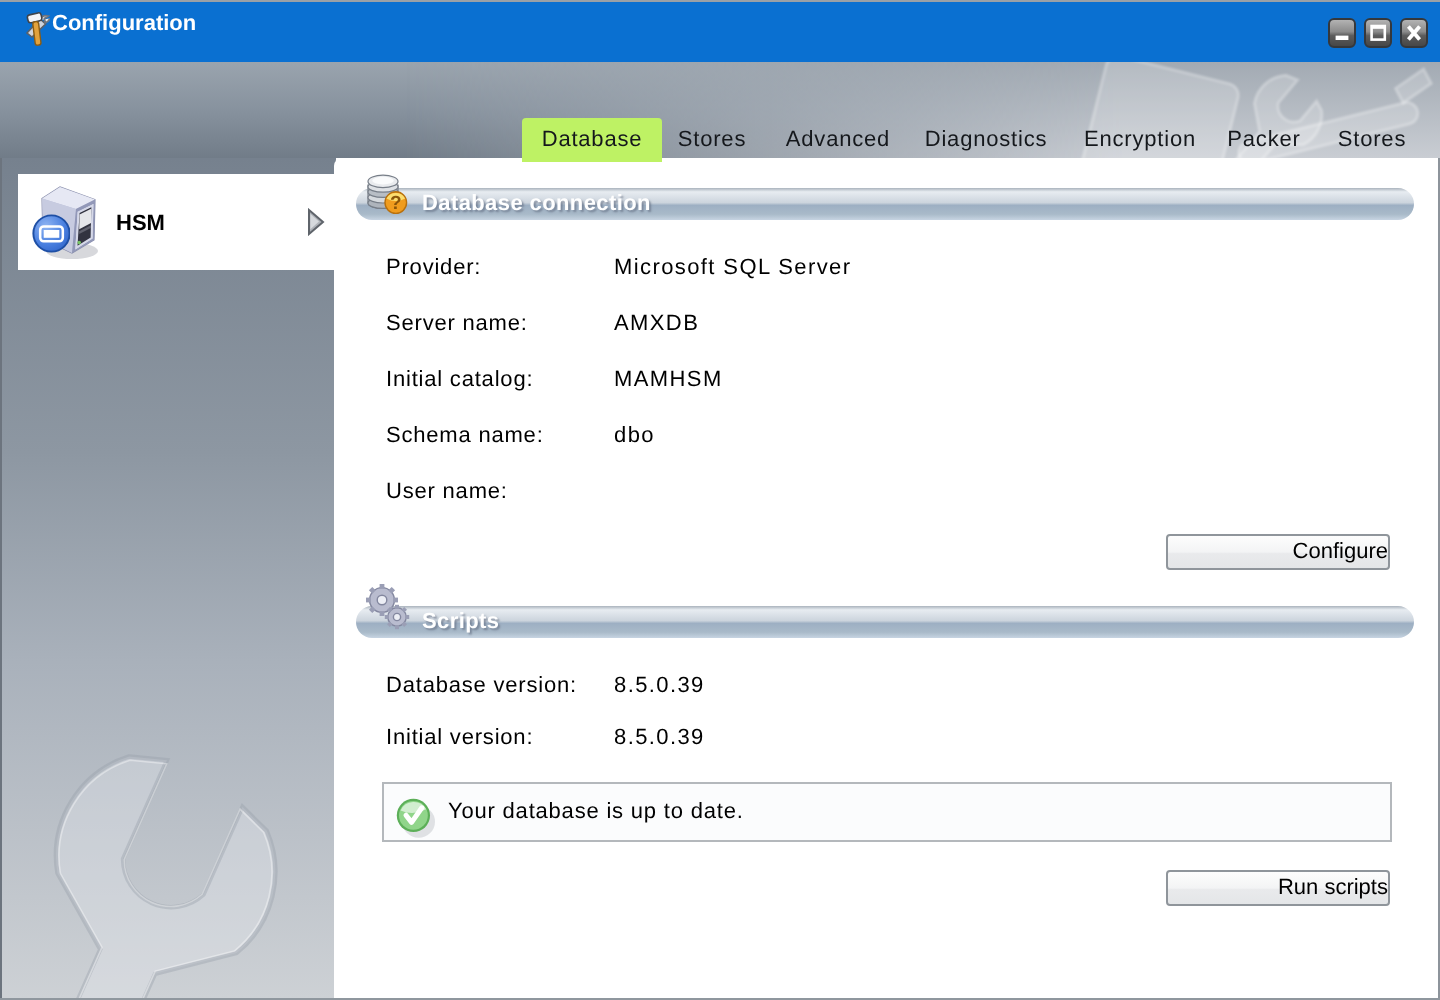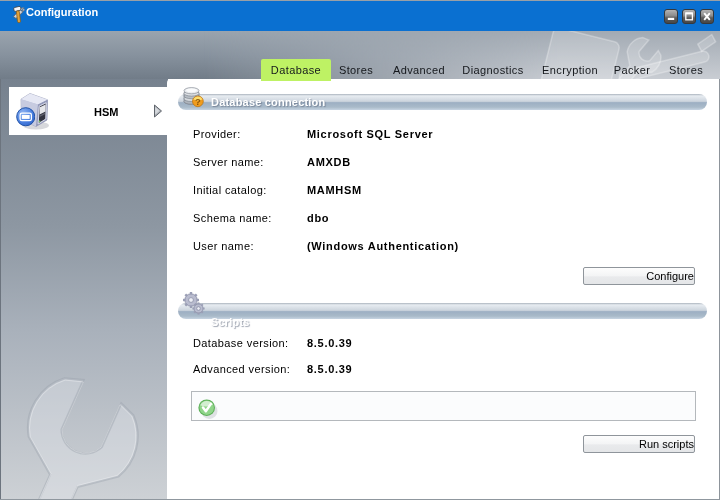--- a/index.html
+++ b/index.html
@@ -22,29 +22,29 @@
           mask-image:linear-gradient(to right,transparent 28%,#000 78%);}
   #cfg-title{left:21px;top:39px;font-size:21px;color:#f2f4f6;text-shadow:1px 1px 2px rgba(50,56,66,0.85);letter-spacing:0.2px;}
   .tab{top:62.6px;font-size:11px;color:#15181c;letter-spacing:0.4px;transform:translateX(-50%);text-align:right;}
   #activetab{left:261px;top:58px;width:70px;height:22px;background:#bef264;border-radius:2px 2px 0 0;}
   #activetab span{position:absolute;left:0;top:4.6px;width:70px;text-align:center;font-size:11px;color:#15181c;letter-spacing:0.4px;}
   
   #sidebar{left:0;top:78px;width:168px;height:420px;
            background:linear-gradient(to bottom,#76818e 0%,#8d97a2 35%,#a9b1bb 60%,#c2c7cd 88%,#cdd1d5 100%);
            border-left:1px solid #6c747e;box-sizing:border-box;}
   #hsmbox{left:9px;top:86px;width:159px;height:48px;background:#fff;}
-  #hsm-label{left:58px;top:104.5px;font-size:11px;font-weight:bold;color:#000;margin-left:36px;}
+  #hsm-label{left:58px;top:104.5px;font-size:11px;font-weight:bold;color:#000;}
   
   #panel{left:167px;top:78px;width:553px;height:420px;background:#fff;border-radius:4px 0 0 0;
          border-right:1px solid #8d949b;box-sizing:border-box;}
   .gbar{left:178px;width:529px;height:16px;border-radius:8px;
         background:linear-gradient(to bottom,#aab3bd 0%,#e7ecf1 12%,#ccd4dd 46%,#9dafc3 54%,#a9bac9 82%,#c7d4e2 100%);}
   .gbar-text{font-size:11px;font-weight:bold;color:#fff;text-shadow:1px 1px 1px rgba(95,105,125,0.6);letter-spacing:0.2px;}
   .lbl{font-size:11px;color:#000;letter-spacing:0.4px;}
-  .val{font-size:11px;font-weight:bold;color:#000;letter-spacing:0.7px;}
+  .val{font-size:11px;font-weight:normal;color:#000;letter-spacing:0.7px;}
   .btn{left:583px;width:112px;height:18px;border:1px solid #8f959b;border-radius:2px;box-sizing:border-box;
        background:linear-gradient(to bottom,#fdfdfd 0%,#f3f4f5 50%,#e9eaec 55%,#e4e6e8 100%);
        text-align:right;font-size:11px;color:#000;line-height:16px;}
   #msgbox{left:191px;top:390px;width:505px;height:30px;border:1px solid #b4b8bc;background:#fbfcfd;box-sizing:border-box;}
 </style>
 </head>
 <body>
 <div id="win">
 
   <div id="titlebar" class="abs"></div>
@@ -159,25 +159,24 @@
 
   <span class="lbl abs" style="left:193px;top:127px">Provider:</span>
   <span class="val abs" style="left:307px;top:127px">Microsoft SQL Server</span>
   <span class="lbl abs" style="left:193px;top:155px">Server name:</span>
   <span class="val abs" style="left:307px;top:155px">AMXDB</span>
   <span class="lbl abs" style="left:193px;top:183px">Initial catalog:</span>
   <span class="val abs" style="left:307px;top:183px">MAMHSM</span>
   <span class="lbl abs" style="left:193px;top:211px">Schema name:</span>
   <span class="val abs" style="left:307px;top:211px">dbo</span>
   <span class="lbl abs" style="left:193px;top:239px">User name:</span>
-  <span class="val abs" style="left:307px;top:239px">(Windows Authentication)</span>
   <div class="btn abs" style="top:266px">Configure</div>
 
   <div class="gbar abs" style="top:302px"></div>
-  <span class="gbar-text abs" style="left:211px;top:315px">Scripts</span>
+  <span class="gbar-text abs" style="left:211px;top:304px">Scripts</span>
 
   <svg class="abs" style="left:181px;top:290px" width="26" height="26" viewBox="0 0 26 26">
     <g fill="#b9bccf" stroke="#83879f" stroke-width="0.7">
       <g>
         <circle cx="10" cy="9" r="6.2"></circle>
         <g stroke="#9a9eb5" stroke-width="2.4">
           <line x1="10" y1="1" x2="10" y2="3.4"></line>
             <line x1="10" y1="14.6" x2="10" y2="17"></line>
           <line x1="2" y1="9" x2="4.4" y2="9"></line>
             <line x1="15.6" y1="9" x2="18" y2="9"></line>
@@ -200,25 +199,26 @@
           <line x1="21.8" y1="13.2" x2="20.4" y2="14.6"></line>
             <line x1="14.6" y1="20.4" x2="13.2" y2="21.8"></line>
         </g>
         <circle cx="17.5" cy="17.5" r="1.8" fill="#eceef5"></circle>
       </g>
     </g>
   </svg>
 
   <span class="lbl abs" style="left:193px;top:336px">Database version:</span>
   <span class="val abs" style="left:307px;top:336px">8.5.0.39</span>
-  <span class="lbl abs" style="left:193px;top:362px">Advanced version:</span>
+  <span class="lbl abs" style="left:193px;top:362px">Initial version:</span>
   <span class="val abs" style="left:307px;top:362px">8.5.0.39</span>
 
   <div id="msgbox" class="abs"></div>
   <svg class="abs" style="left:197px;top:397px" width="23" height="23" viewBox="0 0 23 23">
     <ellipse cx="10.3" cy="10.5" rx="8.2" ry="8.0" fill="rgba(125,130,142,0.22)" transform="translate(2.0,2.4)"></ellipse>
     <circle cx="9.7" cy="9.7" r="8.3" fill="#5caf58"></circle>
     <circle cx="9.7" cy="9.7" r="7.2" fill="#90d58a"></circle>
     <path d="M3.3 7.2 a7.2 7.2 0 0 1 12.8 -0.6 q-6.4 3.4 -12.8 0.6z" fill="rgba(255,255,255,0.6)"></path>
     <path d="M6 9.6 L8.8 13.2 L13.9 5.9" fill="none" stroke="#fff" stroke-width="2.5" stroke-linecap="round" stroke-linejoin="round"></path>
   </svg>
+  <span class="lbl abs" style="left:224px;top:399px">Your database is up to date.</span>
   <div class="btn abs" style="top:434px">Run scripts</div>
 </div>
 
 </body></html>

